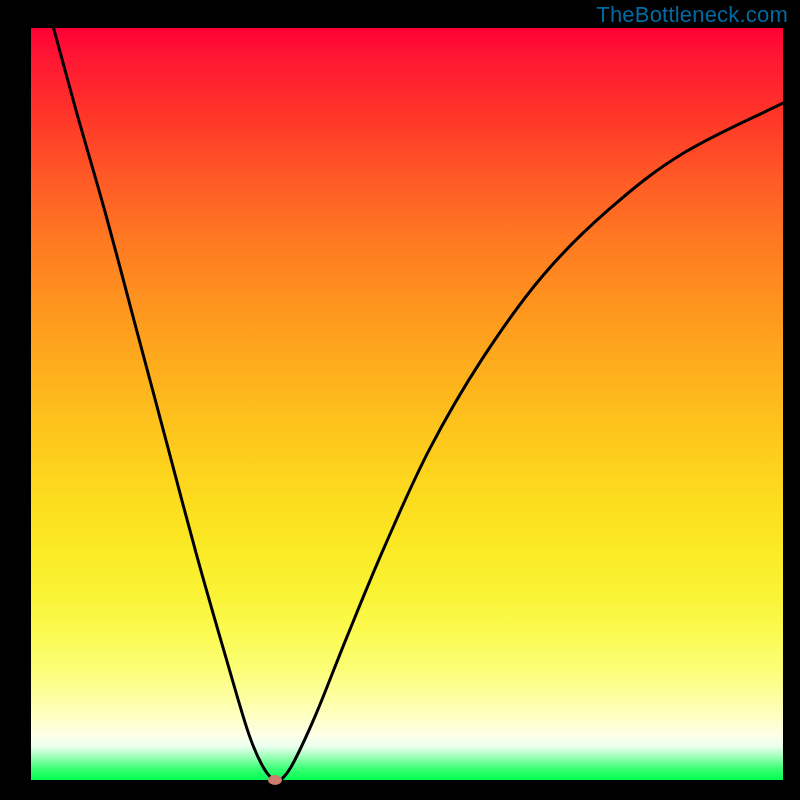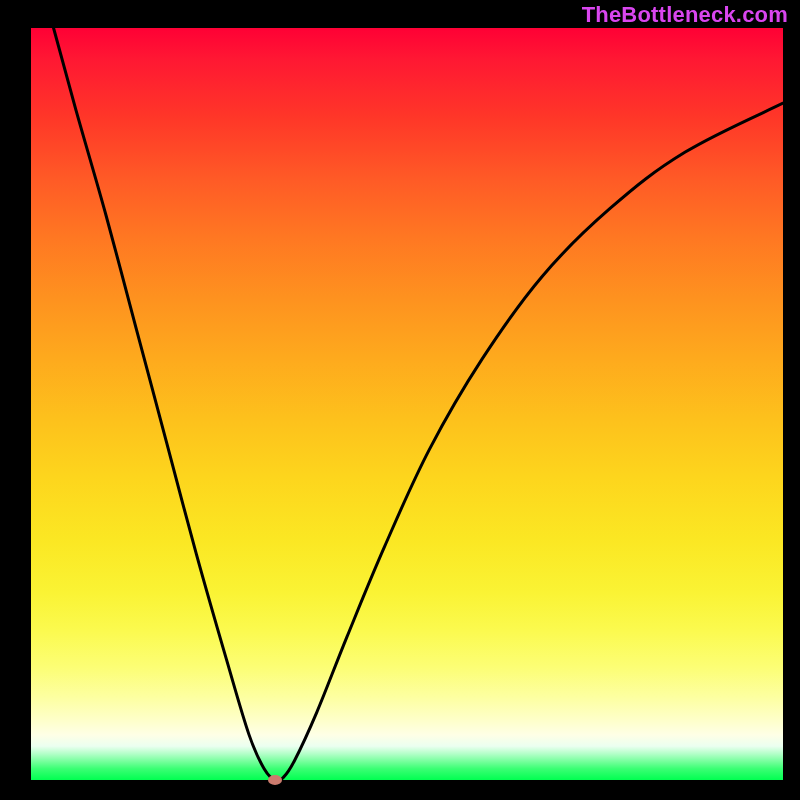--- a/index.html
+++ b/index.html
@@ -14,22 +14,22 @@
     position: relative;
     width: 800px;
     height: 800px;
   }
   .watermark {
     position: absolute;
     top: 2px;
     right: 12px;
     font-family: Arial, Helvetica, sans-serif;
     font-size: 22px;
-    font-weight: 700;
-    color: #d946ef;
+    font-weight: 400;
+    color: #0369a1;
     z-index: 10;
     letter-spacing: 0.2px;
   }
   .plot-area {
     position: absolute;
     left: 31px;
     top: 28px;
     width: 752px;
     height: 752px;
     background: linear-gradient(to bottom,

